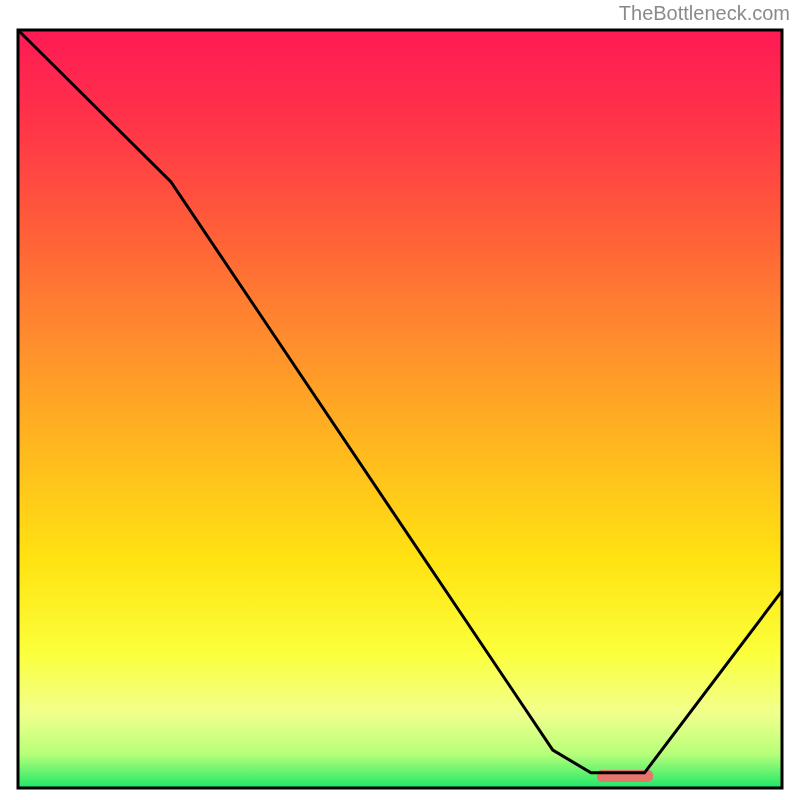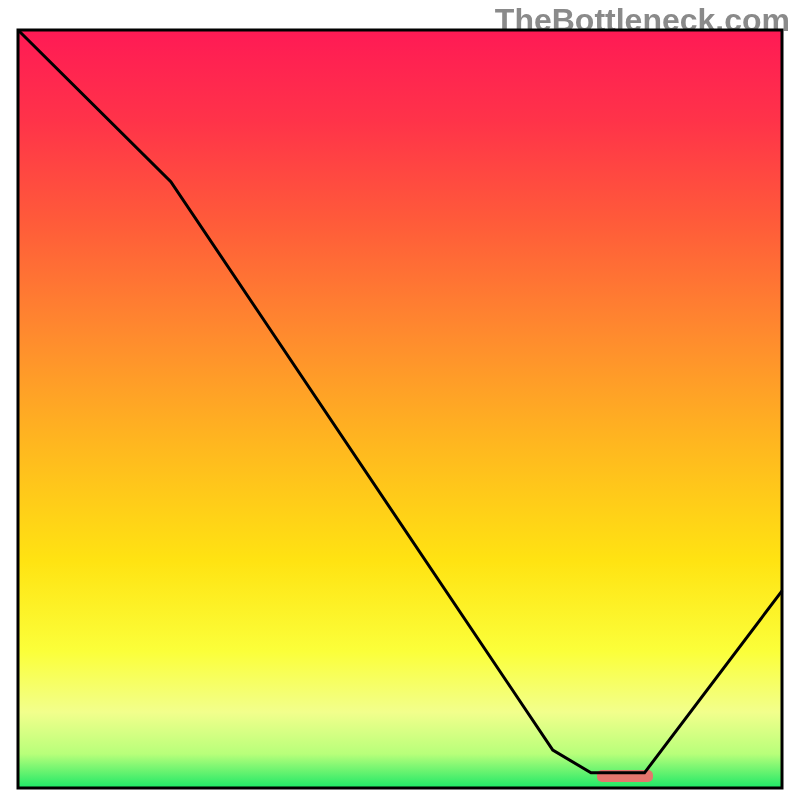--- a/index.html
+++ b/index.html
@@ -13,22 +13,22 @@
   }
   .container {
     position: relative;
     width: 800px;
     height: 800px;
   }
   .watermark {
     position: absolute;
     top: 2px;
     right: 10px;
-    font-size: 32px;
-    font-weight: bold;
+    font-size: 20px;
+    font-weight: normal;
     color: #8a8a8a;
     user-select: none;
   }
   svg.chart {
     position: absolute;
     left: 0;
     top: 0;
     width: 800px;
     height: 800px;
   }

